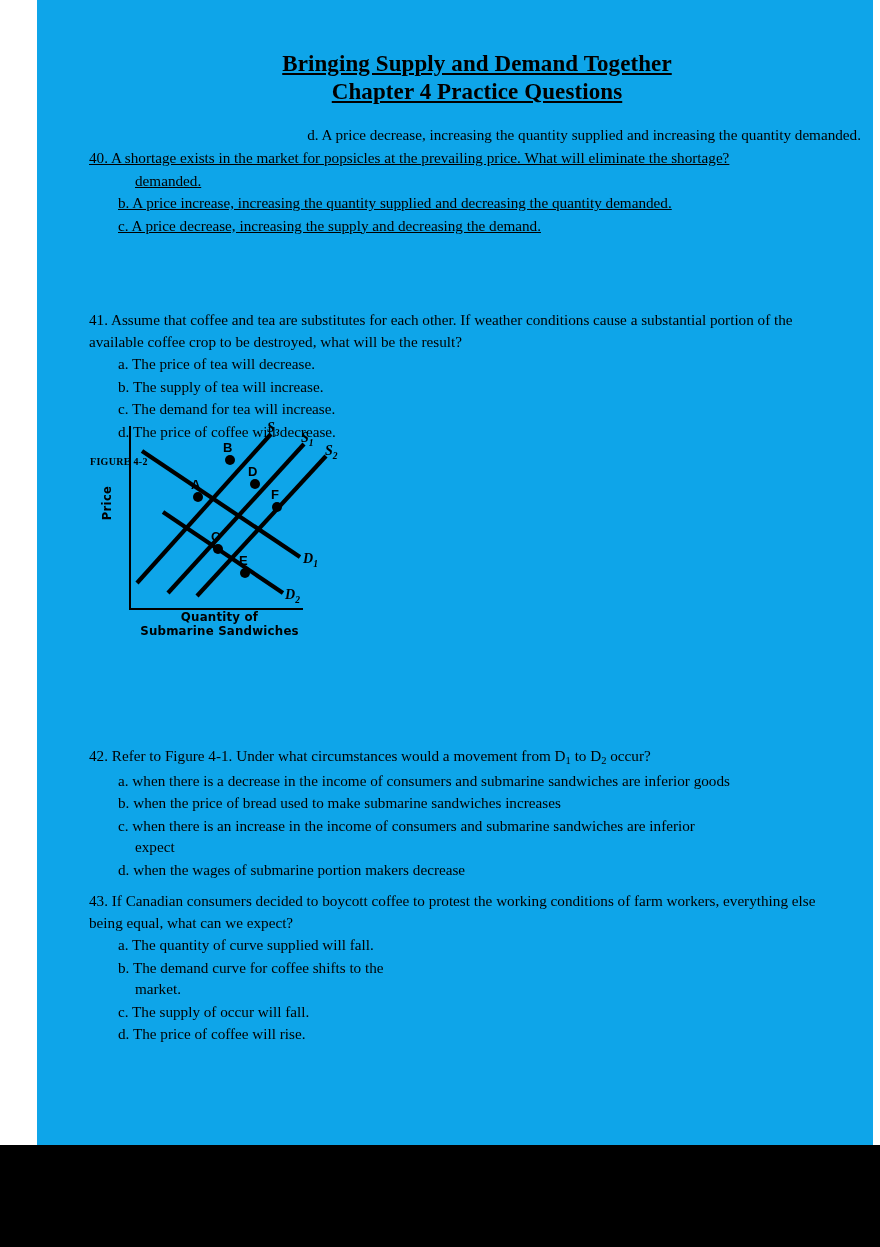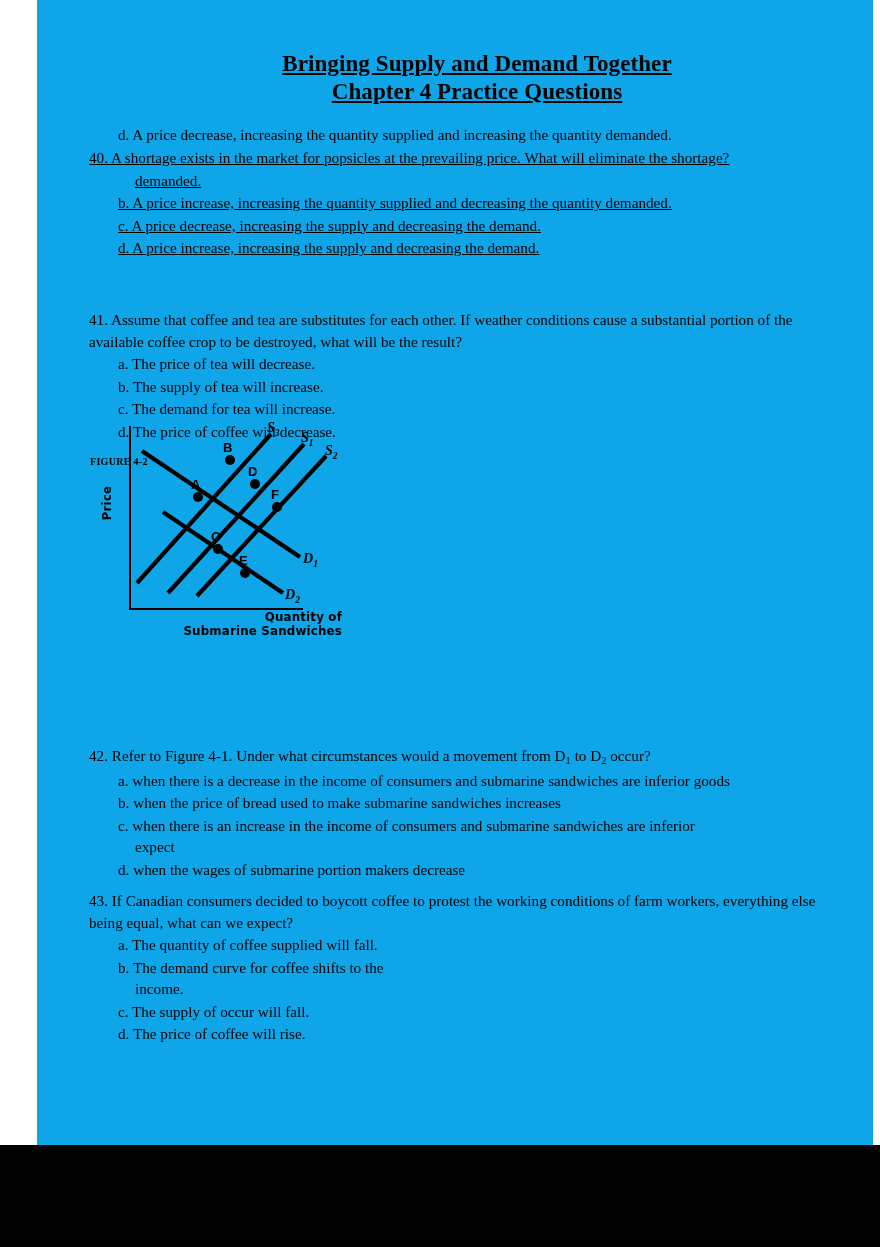--- a/index.html
+++ b/index.html
@@ -98,21 +98,21 @@
     font-weight: bold;
     font-size: 11.5px;
     letter-spacing: 0.4px;
     z-index: 5;
   }
   .axis-quantity {
     position: absolute;
     left: 12px;
     top: 193px;
     width: 245px;
-    text-align: right;
+    text-align: center;
     font-family: "DejaVu Sans", "Liberation Sans", sans-serif;
     font-weight: bold;
     font-size: 11.8px;
     line-height: 13.5px;
     letter-spacing: 0.2px;
   }
   .fig-svg { position: absolute; left: 0; top: 0; }
 
   
   .bottom-bar {
@@ -127,32 +127,31 @@
 </head>
 <body>
 
 <div class="page">
 
   <div class="title-block">
     <span class="title-line">Bringing Supply and Demand Together</span>
     <span class="title-line">Chapter 4 Practice Questions</span>
   </div>
 
-  <div class="qblock" style="left:52px; top:123px; width:760px;">
+  <div class="qblock" style="left:64px; top:123px; width:760px;text-align:right;">
     <div class="opt">d. A price decrease, increasing the quantity supplied and increasing the quantity demanded.</div>
   </div>
 
   <div class="qblock" style="left:52px; top:147px; width:760px;text-decoration:underline;">
     <div class="qstem">40. A shortage exists in the market for popsicles at the prevailing price. What will eliminate the shortage?</div>
     <div class="opt-wrap opt" style="padding-left:29px; text-indent:0;">
       <div style="padding-left:17px;">demanded.</div>
     </div>
     <div class="opt">b. A price increase, increasing the quantity supplied and decreasing the quantity demanded.</div>
     <div class="opt">c. A price decrease, increasing the supply and decreasing the demand.</div>
-    <div class="opt">d. A price increase, increasing the supply and decreasing the demand.</div>
   </div>
 
   <div class="qblock" style="left:52px; top:309px; width:740px;">
     <div class="qstem">41. Assume that coffee and tea are substitutes for each other. If weather conditions cause a substantial portion of the available coffee crop to be destroyed, what will be the result?</div>
     <div class="opt">a. The price of tea will decrease.</div>
     <div class="opt">b. The supply of tea will increase.</div>
     <div class="opt">c. The demand for tea will increase.</div>
     <div class="opt">d. The price of coffee will decrease.</div>
   </div>
 
@@ -210,24 +209,24 @@
     <div class="opt">b. when the price of bread used to make submarine sandwiches increases</div>
     <div class="opt">
       <span>c. when there is an increase in the income of consumers and submarine sandwiches are inferior</span>
       <div style="padding-left:17px;">expect</div>
     </div>
     <div class="opt">d. when the wages of submarine portion makers decrease</div>
   </div>
 
   <div class="qblock" style="left:52px; top:890px; width:760px;">
     <div class="qstem">43. If Canadian consumers decided to boycott coffee to protest the working conditions of farm workers, everything else being equal, what can we expect?</div>
-    <div class="opt">a. The quantity of coffee supplied will fall.</div>
+    <div class="opt">a. The quantity of curve supplied will fall.</div>
     <div class="opt">
       <span>b. The demand curve for coffee shifts to the</span>
-      <div style="padding-left:17px;">income.</div>
+      <div style="padding-left:17px;">market.</div>
     </div>
     <div class="opt">c. The supply of occur will fall.</div>
     <div class="opt">d. The price of coffee will rise.</div>
   </div>
 
 </div>
 
 <div class="bottom-bar"></div>
 
 </body></html>

